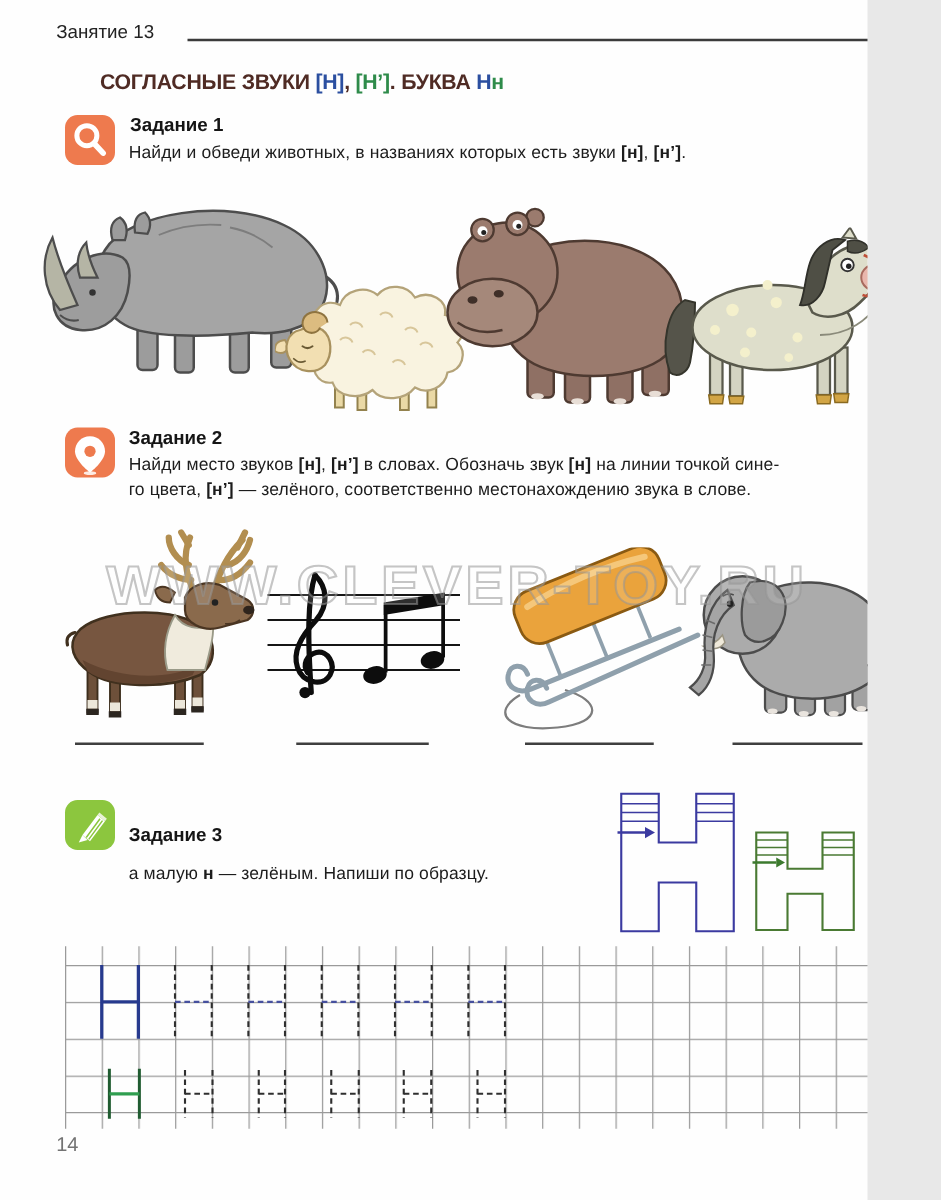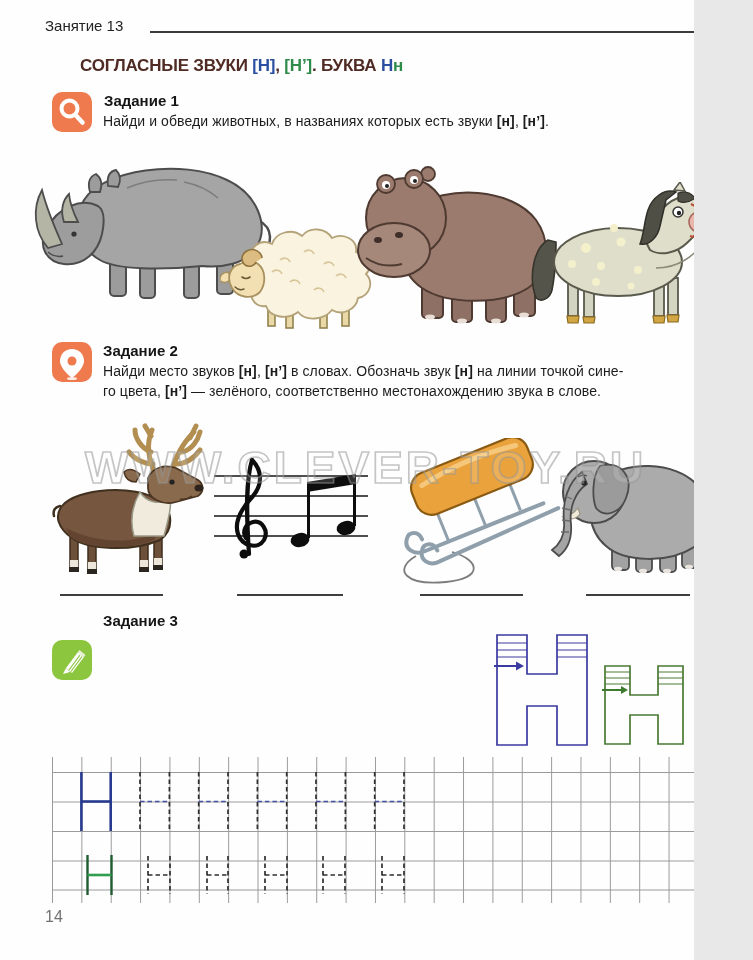--- a/index.html
+++ b/index.html
@@ -239,21 +239,22 @@
   <div class="abs answer-line" style="left:586px;top:594px;width:104px;"></div>
 
   <div class="abs task-icon" style="left:52px;top:640px;background:#8cc63e;">
     <svg width="40" height="40" viewBox="0 0 40 40">
       <path d="M14,28 L26,12 L32,17 L20,33 Z" fill="#fff"></path>
       <path d="M14,28 L11,34 L18,32 Z" fill="#fff"></path>
       <path d="M27.5,10 L33.5,15 L32,17 L26,12 Z" fill="#e9f2d8"></path>
       <path d="M17,30 L28,15 M19,31.5 L30,16.5" stroke="#8cc63e" stroke-width="1.2"></path>
     </svg>
   </div>
-  <div class="abs task-label" style="left:103px;top:612px;">Задание 3</div>
+  <div class="abs task-label" style="left:103px;top:660px;">Задание 3</div>
+  <div class="abs task-text" style="left:103px;top:688px;"><span>а малую </span><span class="b">н</span><span> — зелёным. Напиши по образцу.</span></div>
 
   <svg class="abs" style="left:492px;top:630px;" width="100" height="120" viewBox="0 0 100 120">
     <path d="M5,5 H35 V44 H65 V5 H95 V115 H65 V76 H35 V115 H5 Z" fill="none" stroke="#3b3aa0" stroke-width="1.7"></path>
     <path d="M5,13 H35 M5,20 H35 M5,27 H35 M65,13 H95 M65,20 H95 M65,27 H95" stroke="#3b3aa0" stroke-width="1.2"></path>
     <g>
       <line x1="2" y1="36" x2="24" y2="36" stroke="#3b3aa0" stroke-width="2"></line>
       <polygon points="24,31.5 32,36 24,40.5" fill="#3b3aa0"></polygon>
     </g>
   </svg>
 

